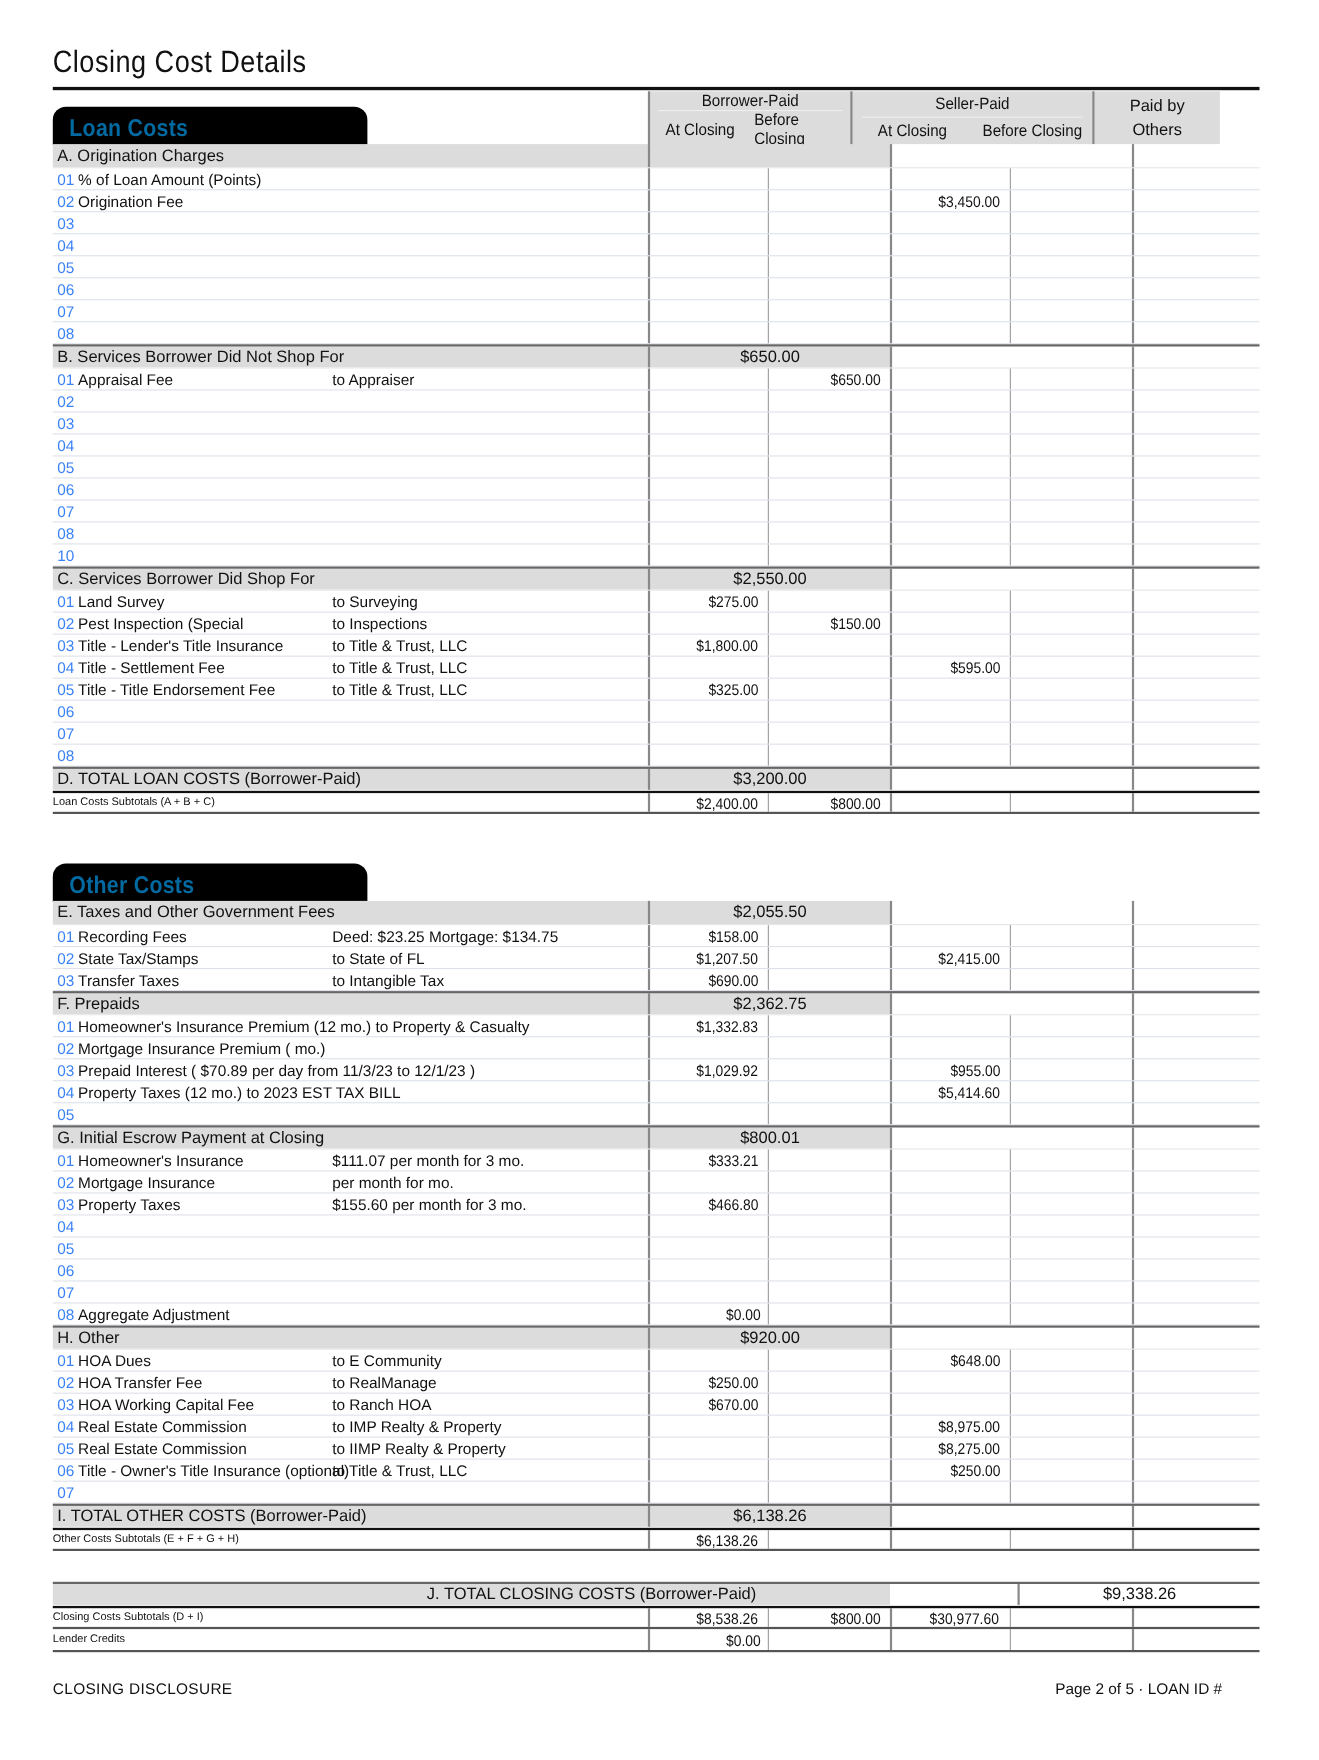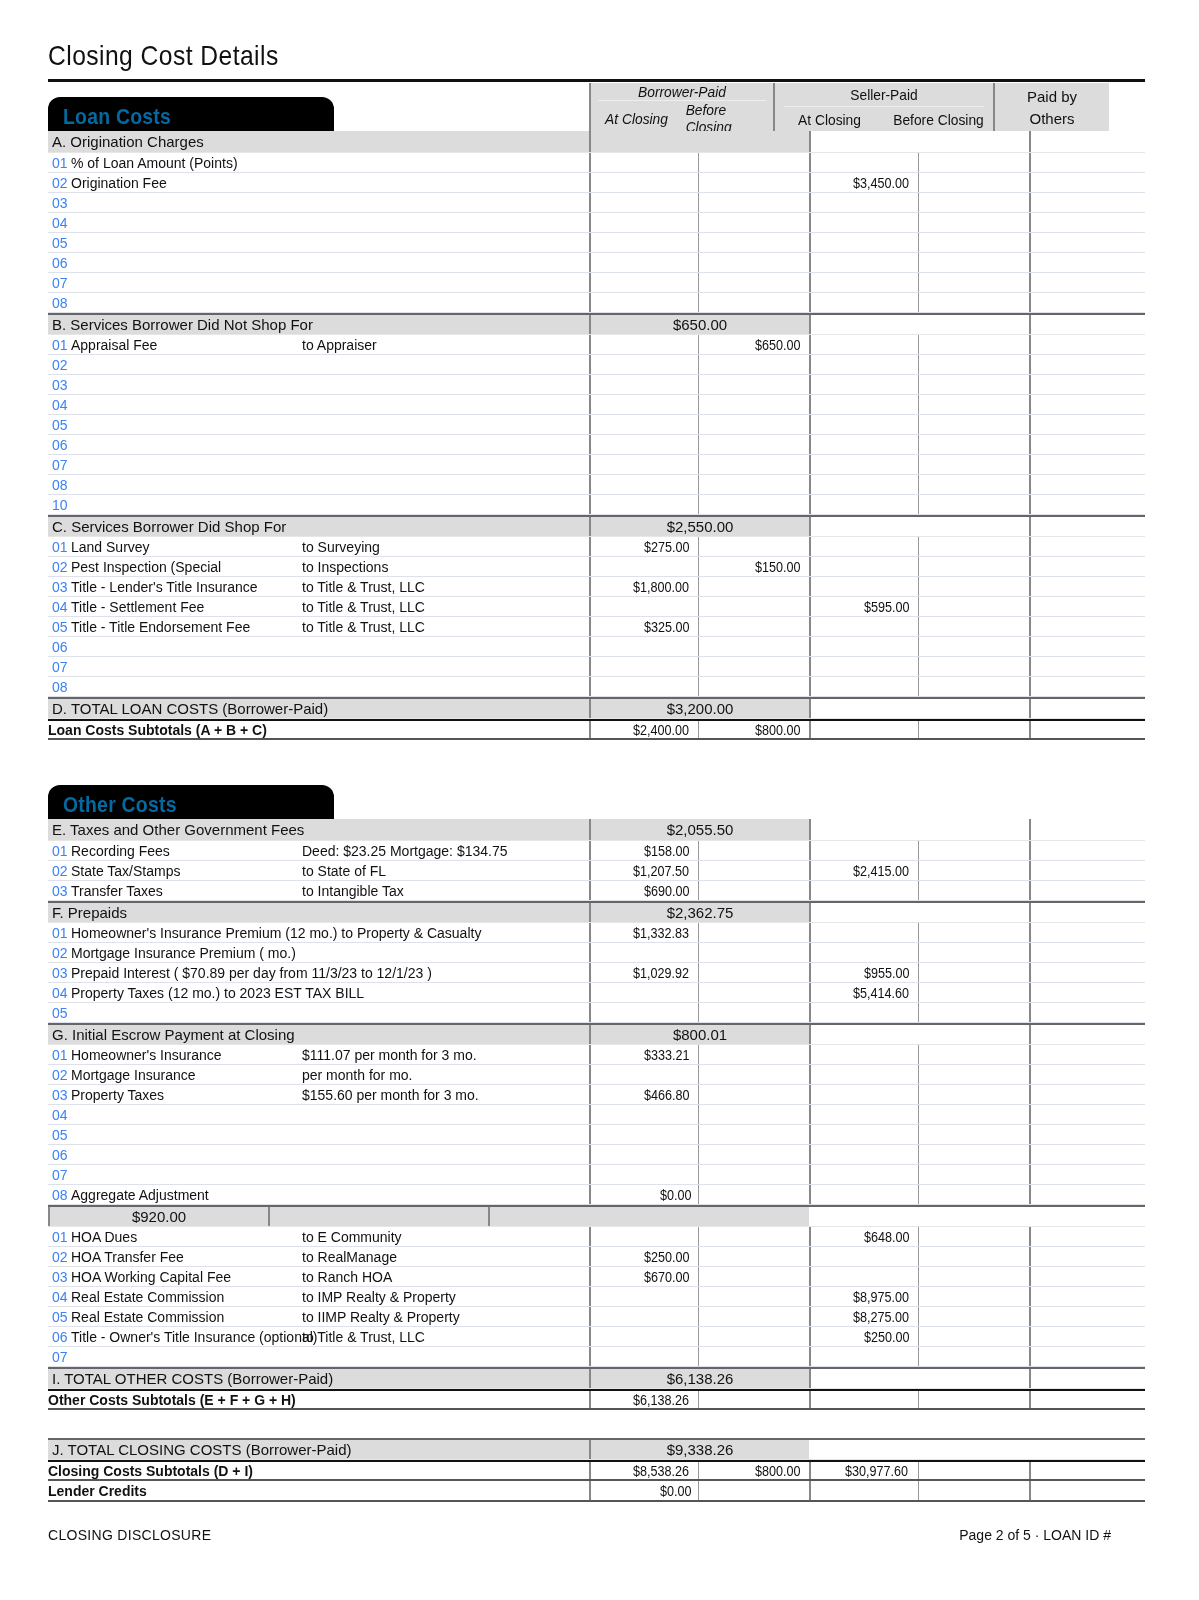--- a/index.html
+++ b/index.html
@@ -8,21 +8,21 @@
   .page { position: absolute; left: 48px; top: 0; width: 1097px; }
   .title { position: absolute; left: 0; top: 40px; font-size: 28px; letter-spacing: 0.5px; transform: scaleX(0.88); transform-origin: left; font-weight: normal; }
   .title-rule { position: absolute; left: 0; top: 79px; width: 1097px; height: 3px; background: #111; }
 
   
   .colhead { position: absolute; top: 83px; left: 541px; width: 556px; height: 49px; display: flex; }
   .colgroup { background: #dcdcdc; border-left: 2px solid #888; display: flex; flex-direction: column; }
   .colgroup .top { height: 24px; display: flex; align-items: center; justify-content: center; font-size: 15px; border-bottom: 1px solid #eee; transform: scaleX(0.92); }
   .colgroup .subs { flex: 1; display: flex; }
   .colgroup .subs span { flex: 1; display: flex; align-items: center; justify-content: center; font-size: 15px; transform: scaleX(0.92); }
-  .g-borrower { width: 184px; font-style: italic; }
+  .g-borrower { width: 184px; }
   .g-seller { width: 220px; }
   .g-others { width: 116px; align-items: center; justify-content: center; font-size: 15px; text-align: center; line-height: 22px; }
 
   
   .tab { position: absolute; left: 0; width: 286px; height: 35px; background: #000; color: #0369a1; border-radius: 12px 12px 0 0; font-size: 22px; padding-left: 15px; padding-top: 7px; font-weight: bold; letter-spacing: 0.3px; }
   .tab span { display: inline-block; transform: scaleX(0.88); transform-origin: left; }
 
   
   .rows { position: absolute; left: 0; width: 1097px; }
   .row { position: relative; height: 20px; display: flex; border-bottom: 1px solid #dde2ea; font-size: 14px; }
@@ -37,21 +37,21 @@
   .c4 { width: 111px; }
   .c5 { width: 116px; border-left: 2px solid #888 !important; }
 
   .row.head { background: linear-gradient(to right, #dcdcdc 0, #dcdcdc 761px, #fff 761px); height: 22px; border-top: 2px solid #666; border-bottom: 1px solid #e6e6e6; }
   .row.head .desc { padding-left: 4px; font-size: 15px; }
   .row.head .total { width: 220px; border-left: 2px solid #888; display: flex; align-items: center; justify-content: center; font-size: 15px; }
   .row.head .blank-s { width: 220px; border-left: 2px solid #888; }
   .row.head .blank-o { width: 116px; border-left: 2px solid #888; }
 
   .row.sub { border-top: 2px solid #111; border-bottom: 2px solid #555; height: 21px; }
-  .row.sub .desc { font-size: 14px; font-weight: bold; }
+  .row.sub .desc { font-size: 10px; }
   .row.first-head { border-top: none; }
 
   .sx { transform: scaleX(0.9); transform-origin: left; display: inline-block; }
   .footer-left { position: absolute; left: 48px; top: 1527px; font-size: 14px; letter-spacing: 0.3px; }
   .footer-right { position: absolute; right: 88px; top: 1527px; font-size: 14px; }
 </style>
 </head>
 <body>
 
 <div class="page">
@@ -1041,20 +1041,21 @@
           <span class="sx"></span>
         </div>
         <div class="cell c4">
           <span class="sx"></span>
         </div>
         <div class="cell c5">
           <span class="sx"></span>
         </div>
       </div>
       <div class="row head">
+        <div class="desc">H. Other</div>
         <div class="total">$920.00</div>
         <div class="blank-s"></div>
         <div class="blank-o"></div>
       </div>
       <div class="row">
         <div class="desc">
           <span class="num">01</span>
           <span class="lbl">HOA Dues</span>
           <span class="payee">to E Community</span>
         </div>
@@ -1226,21 +1227,21 @@
         <div class="cell c4">
           <span class="sx"></span>
         </div>
         <div class="cell c5">
           <span class="sx"></span>
         </div>
       </div>
     </div>
 
   <div class="rows" id="closing-rows" style="top:1438px;">
-      <div class="row head" style="background: linear-gradient(to right, rgb(220, 220, 220) 0px, rgb(220, 220, 220) 761px, rgb(255, 255, 255) 761px);">
+      <div class="row head" style="background: linear-gradient(to right, rgb(220, 220, 220) 0px, rgb(220, 220, 220) 761px, rgb(255, 255, 255) 761px); justify-content: flex-end;">
         <div class="desc">J. TOTAL CLOSING COSTS (Borrower-Paid)</div>
         <div class="total">$9,338.26</div>
       </div>
       <div class="row sub">
         <div class="desc">Closing Costs Subtotals (D + I)</div>
         <div class="cell c1">
           <span class="sx">$8,538.26</span>
         </div>
         <div class="cell c2">
           <span class="sx">$800.00</span>

